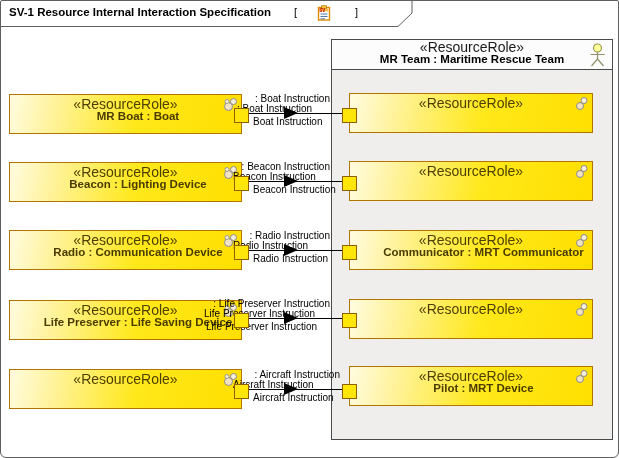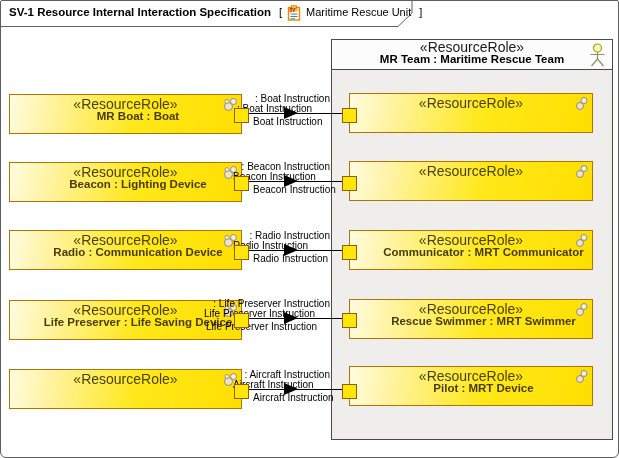--- a/index.html
+++ b/index.html
@@ -1,21 +1,21 @@
 <!DOCTYPE html>
 <html><head>
 <meta charset="utf-8">
 <style>
   html,body{margin:0;padding:0;background:#ffffff;}
   body{font-family:"Liberation Sans", sans-serif;}
   #frame{position:relative;width:617px;height:456px;border:1px solid #5f5f5f;
          border-radius:2px 2px 6px 6px;background:#ffffff;overflow:hidden;}
   
   #title-tab{position:absolute;left:0;top:0;width:619px;height:26px;z-index:6;}
-  #title-row{position:absolute;left:8px;top:4px;display:flex;align-items:center;gap:4px;z-index:7;}
+  #title-row{position:absolute;left:8px;top:4px;display:flex;align-items:center;gap:19px;z-index:7;}
   .title-main{font-size:11.5px;font-weight:bold;color:#000;white-space:nowrap;}
   .title-bracket{font-size:11px;color:#000;white-space:nowrap;margin-left:4px;}
   .title-context{font-size:11px;color:#000;white-space:nowrap;}
   .sv-icon{display:inline-block;margin:0 1px -3px 1px;}
   
   #team-container{position:absolute;left:330px;top:38px;width:280px;height:399px;
       border:1px solid #4a4a4a;background:#efeeec;z-index:0;}
   #team-header{position:absolute;left:0;top:0;width:100%;height:29px;background:#fcfcfc;
       border-bottom:1px solid #4a4a4a;text-align:center;}
   .stereo{font-size:14px;color:#3d3d3d;line-height:11px;}
@@ -53,21 +53,20 @@
     <span class="title-bracket">[</span>
     <svg class="sv-icon" width="14" height="16" viewBox="0 0 14 16">
       <rect x="1.5" y="2.5" width="11" height="12.5" fill="#ffffff" stroke="#e08c00" stroke-width="1.4"></rect>
       <rect x="2.5" y="3.5" width="9" height="3" fill="#f7c14a"></rect>
       <rect x="4.5" y="0.8" width="5" height="2.4" fill="#ffd24d" stroke="#b07400" stroke-width="0.8"></rect>
       <text x="2.2" y="6.6" font-size="4.6" font-weight="bold" fill="#cc0000" font-family="Liberation Sans, sans-serif">SV</text>
       <line x1="3.5" y1="9" x2="10.5" y2="9" stroke="#5577aa" stroke-width="1"></line>
       <line x1="3.5" y1="11.5" x2="10.5" y2="11.5" stroke="#5577aa" stroke-width="1"></line>
       <line x1="3.5" y1="13.8" x2="8" y2="13.8" stroke="#5577aa" stroke-width="1"></line>
     </svg>
-    <span class="title-context">Maritime Rescue Unit</span>
     <span class="title-bracket">]</span>
   </div>
 
   <div id="team-container">
     <div id="team-header">
       <div class="stereo">«ResourceRole»</div>
       <div class="team-name">MR Team : Maritime Rescue Team</div>
       <svg class="actor-icon" width="17" height="24" viewBox="0 0 17 24">
         <circle cx="8.5" cy="5" r="4" fill="#ffff99" stroke="#9b9b55" stroke-width="1.2"></circle>
         <line x1="8.5" y1="9" x2="8.5" y2="16" stroke="#8f8f6b" stroke-width="1.2"></line>
@@ -140,21 +139,20 @@
   <div class="ybox rbox" style="top:229px">
     <span class="stereo">«ResourceRole»</span>
     <span class="yname">Communicator : MRT Communicator</span>
     <svg class="role-icon" width="15" height="15" viewBox="0 0 15 15">
         <circle cx="6" cy="10" r="3.5" fill="#f2e2c4" stroke="#8a8a8a"></circle>
         <circle cx="10" cy="4.5" r="3" fill="#f8eed9" stroke="#8a8a8a"></circle>
       </svg>
   </div>
   <div class="ybox rbox" style="top:298px">
     <span class="stereo">«ResourceRole»</span>
-    <span class="yname">Rescue Swimmer : MRT Swimmer</span>
     <svg class="role-icon" width="15" height="15" viewBox="0 0 15 15">
         <circle cx="6" cy="10" r="3.5" fill="#f2e2c4" stroke="#8a8a8a"></circle>
         <circle cx="10" cy="4.5" r="3" fill="#f8eed9" stroke="#8a8a8a"></circle>
       </svg>
   </div>
   <div class="ybox rbox" style="top:365px">
     <span class="stereo">«ResourceRole»</span>
     <span class="yname">Pilot : MRT Device</span>
     <svg class="role-icon" width="15" height="15" viewBox="0 0 15 15">
         <circle cx="6" cy="10" r="3.5" fill="#f2e2c4" stroke="#8a8a8a"></circle>
@@ -191,17 +189,17 @@
   <div class="port" style="left:233px;top:312px"></div>
   <div class="port" style="left:341px;top:312px"></div>
   <div class="clabel" style="right:288px;top:297px">: Life Preserver Instruction</div>
   <div class="clabel" style="left:203px;top:307px">Life Preserver Instruction</div>
   <div class="clabel" style="left:205px;top:320px">Life Preserver Instruction</div>
 
   <div class="conn-line" style="left:240px;top:388px;width:108px"></div>
   <div class="conn-arrow" style="left:283px;top:382px"></div>
   <div class="port" style="left:233px;top:383px"></div>
   <div class="port" style="left:341px;top:383px"></div>
-  <div class="clabel" style="right:288px;top:368px">: Aircraft Instruction</div>
+  <div class="clabel" style="right:278px;top:368px">: Aircraft Instruction</div>
   <div class="clabel" style="left:232px;top:378px">Aircraft Instruction</div>
   <div class="clabel" style="left:252px;top:391px">Aircraft Instruction</div>
 
 </div>
 
 </body></html>

